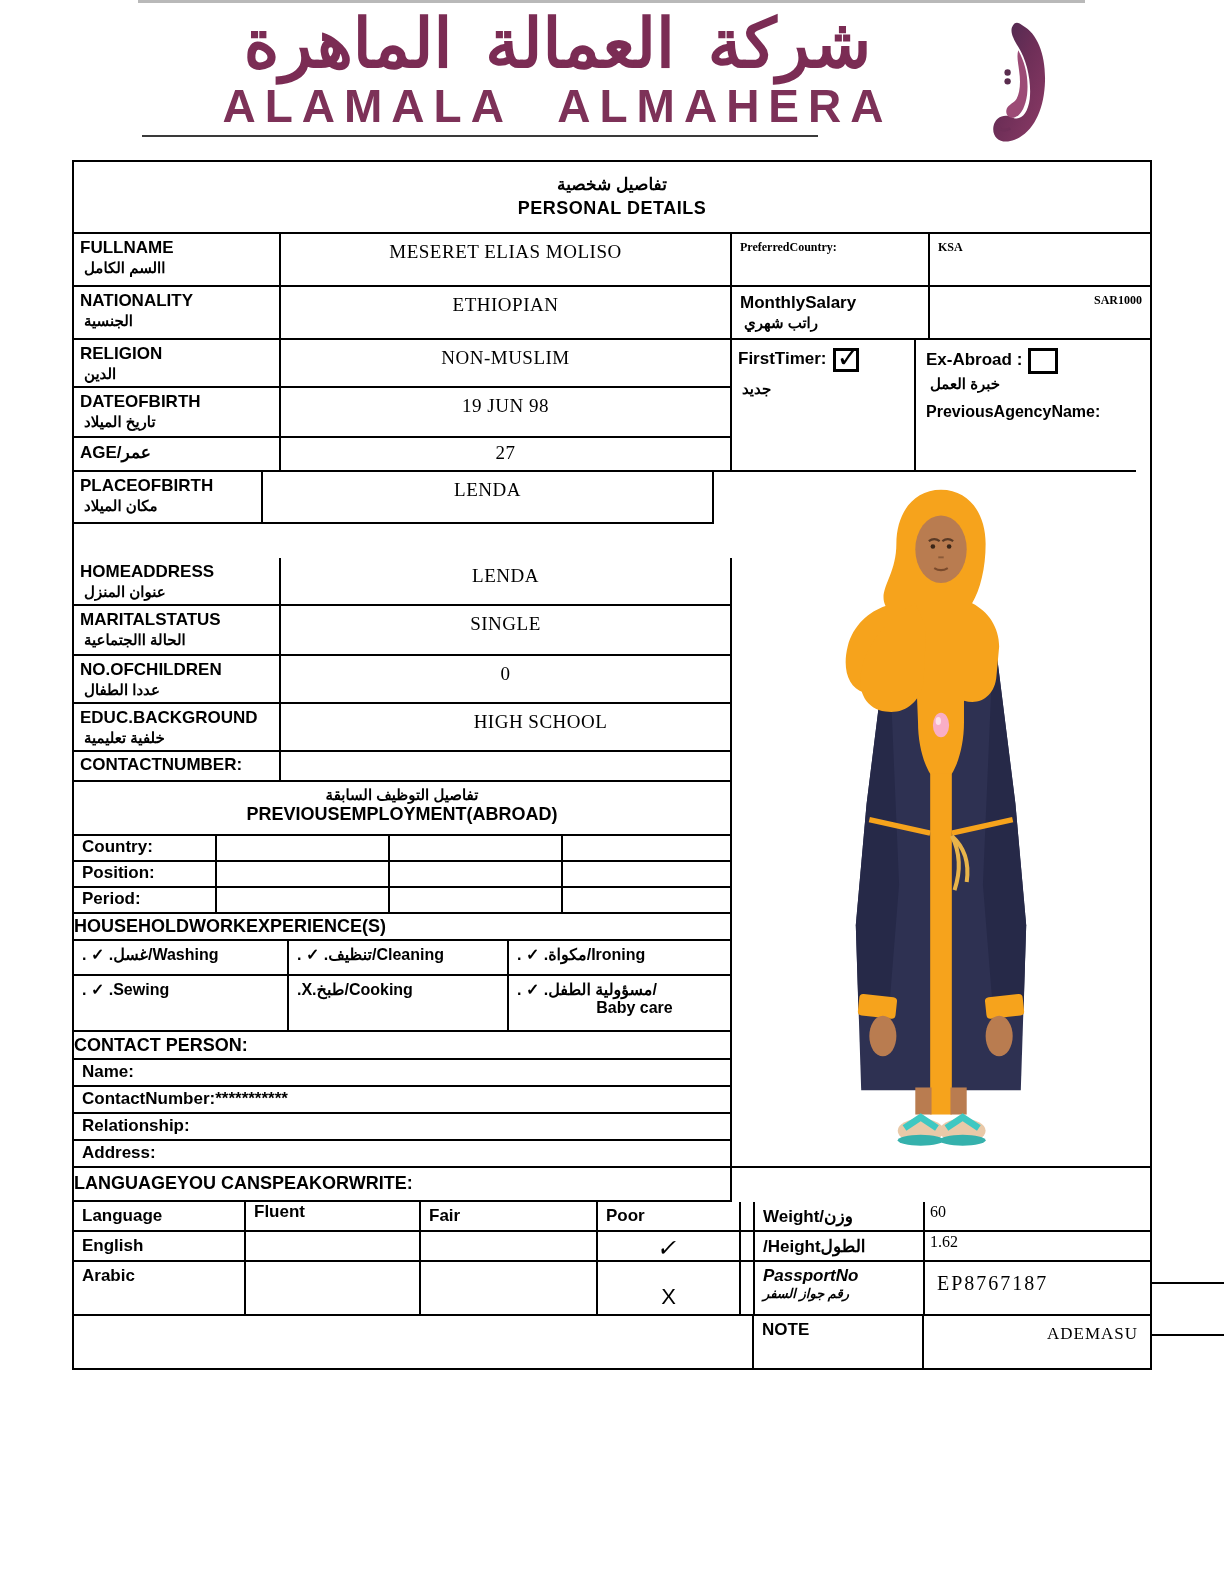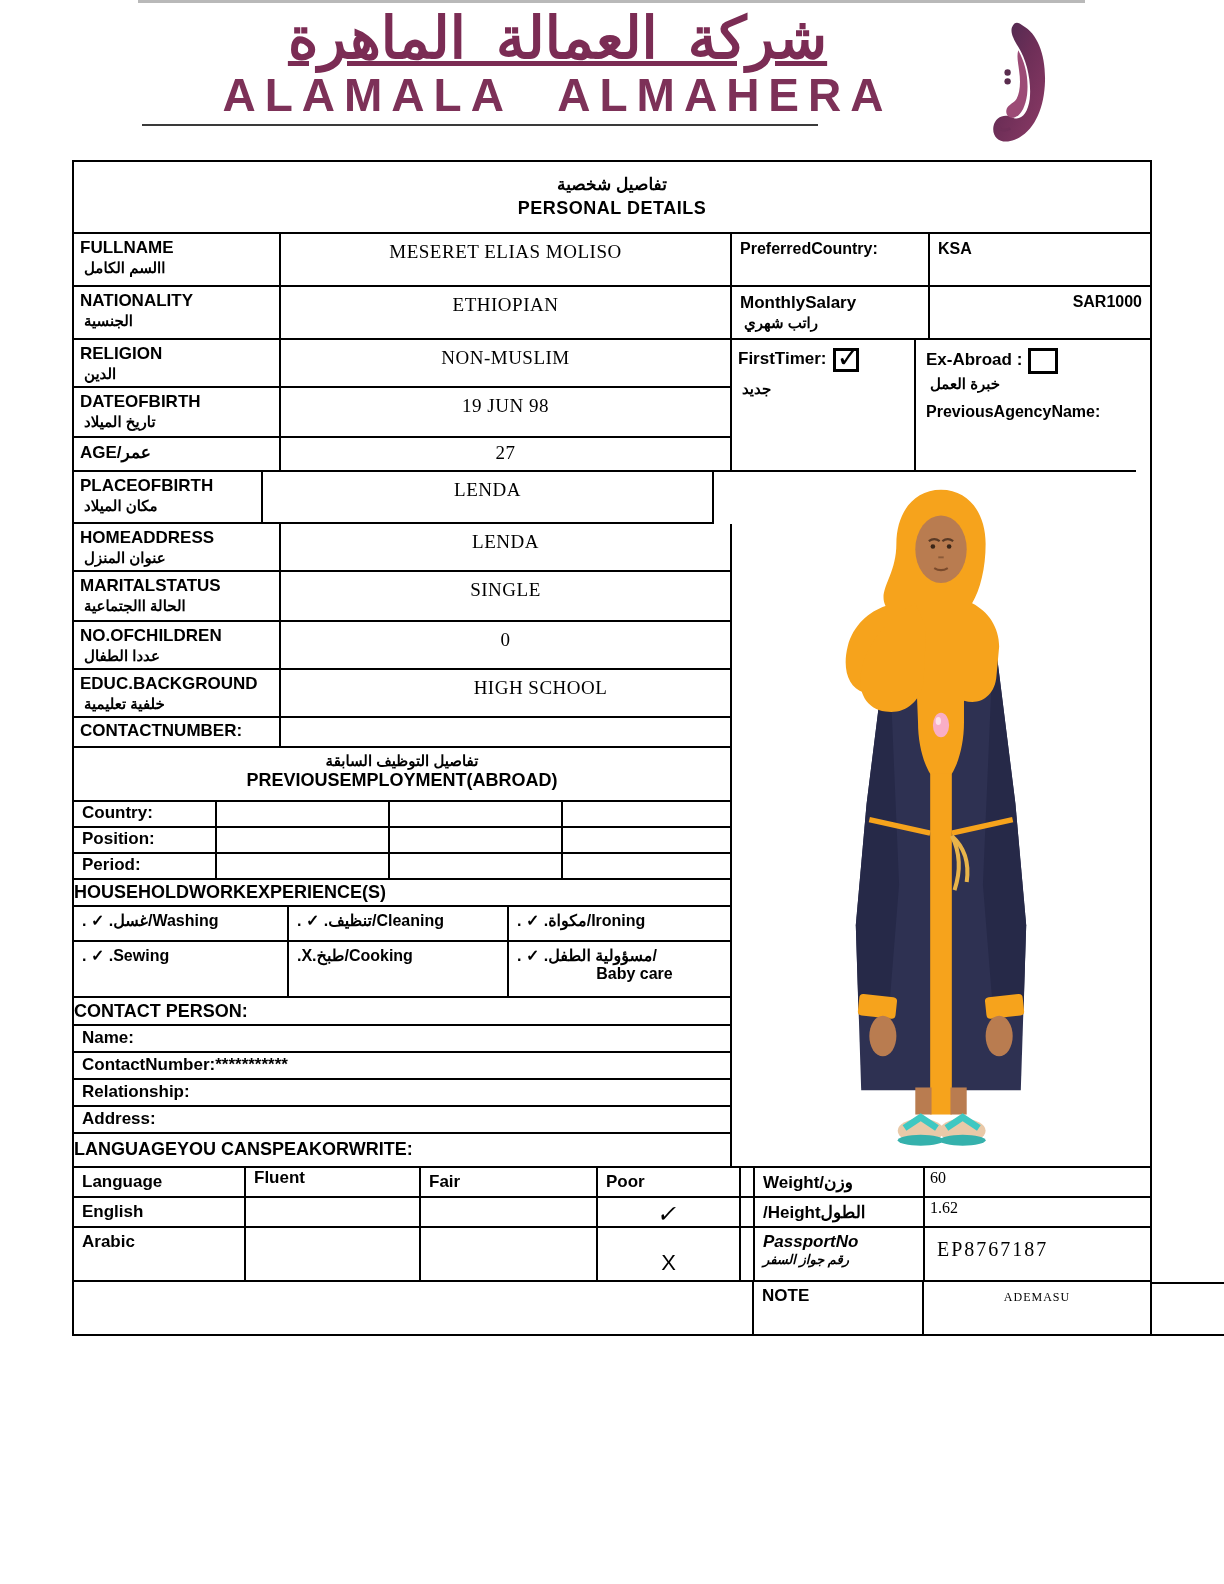--- a/index.html
+++ b/index.html
@@ -4,21 +4,21 @@
 <style>
   * { margin:0; padding:0; box-sizing:border-box; }
   body { background:#888; font-family:"Liberation Sans", sans-serif; }
   #page {
     position:relative; width:1224px; height:1584px; background:#ffffff;
     margin:0 auto; overflow:hidden; color:#000;
   }
   
   .top-strip { position:absolute; left:138px; top:0; width:947px; height:3px; background:#b9b9b9; }
   .brand { position:absolute; left:140px; top:6px; width:835px; text-align:center; color:#7b2c54; }
-  .brand-ar { font-size:58px; font-weight:bold; line-height:1.1; word-spacing:14px;text-decoration:underline; }
+  .brand-ar { font-size:68px; font-weight:bold; line-height:1.1; word-spacing:14px; }
   .brand-en { font-size:46px; font-weight:bold; letter-spacing:9px; word-spacing:26px; color:#7d3158; line-height:1.0; margin-top:2px; }
   .brand-underline { margin:6px auto 0 2px; width:676px; height:2px; background:#3a3a3a; }
   .logo { position:absolute; left:988px; top:22px; }
   
   .form-table {
     position:absolute; left:72px; top:160px; width:1080px;
     border:2px solid #000;
   }
   .cell { border-right:2px solid #000; border-bottom:2px solid #000; overflow:hidden; position:relative; }
   .no-br { border-right:none; }
@@ -27,32 +27,32 @@
   .section-head { width:100%; text-align:center; padding-top:12px; }
   .sh-ar { font-size:17px; font-weight:bold; }
   .sh-en { font-size:18px; font-weight:bold; letter-spacing:0.5px; margin-top:3px; }
   .cols { display:flex; }
   .col-left { width:658px; }
   .col-right { width:418px; }
   .lbl { padding:4px 6px; }
   .lbl-en { font-size:17px; font-weight:bold; }
   .lbl-ar { font-size:15px; font-weight:bold; padding-left:4px; margin-top:1px; }
   .val { font-family:"Liberation Serif", serif; font-size:19px; text-align:center; padding-top:7px; letter-spacing:0.5px; }
-  .bold-val { font-size:16px; font-weight:bold; padding:6px 8px; font-family:Liberation Sans, sans-serif; text-align:left; letter-spacing:0; }
+  .bold-val { font-size:12px; font-weight:bold; padding:6px 8px; font-family:Liberation Serif, serif; text-align:left; letter-spacing:0; }
   .center-title { text-align:left; font-size:18px; font-weight:bold; padding-top:4px; }
   .small-row-lbl { font-size:17px; font-weight:bold; padding:1px 8px; }
   .hh-cell { font-size:16px; font-weight:bold; padding:4px 8px; }
   .checkbox { display:inline-block; width:26px; height:24px; border:3px solid #000; position:relative; vertical-align:middle; margin-left:6px; }
   .checkbox .mark { position:absolute; top:-10px; left:1px; font-size:28px; font-weight:bold; font-family:"DejaVu Sans", sans-serif; }
   .photo-cell { display:flex; justify-content:center; align-items:flex-start; padding-top:6px; }
   .mark-check { font-size:24px; font-family:"DejaVu Sans", sans-serif; display:block; text-align:center; padding-top:2px; transform:skewX(-12deg); }
   .mark-x { font-size:22px; display:block; text-align:center; padding-top:22px; font-weight:normal; }
   .serif-sm { font-family:"Liberation Serif", serif; font-size:16px; padding:1px 5px; text-align:left; }
   .passport-val { font-family:"Liberation Serif", serif; font-size:20px; letter-spacing:2px; padding:10px 12px; text-align:left; }
-  .note-val { font-family:"Liberation Serif", serif; font-size:12px; letter-spacing:1px; padding:8px 12px; text-align:center; }
+  .note-val { font-family:"Liberation Serif", serif; font-size:17px; letter-spacing:1px; padding:8px 12px; text-align:right; }
   .edge-cell { position:absolute; left:1152px; top:1282px; width:72px; height:54px; border-top:2px solid #000; border-bottom:2px solid #000; background:#fff; }
 </style>
 </head>
 <body>
 
 <div id="page">
 
   <div class="top-strip"></div>
 
   <div class="brand">
@@ -131,21 +131,21 @@
         </div>
 
         <div class="row" style="height:52px;">
           <div class="cell lbl" style="width:189px;">
             <div class="lbl-en">PLACEOFBIRTH</div>
             <div class="lbl-ar">مكان الميلاد</div>
           </div>
           <div class="cell val" style="width:451px;">LENDA</div>
         </div>
 
-        <div class="row" style="height:48px;">
+        <div class="row" style="height:48px;margin-top:34px;">
           <div class="cell lbl" style="width:207px;">
             <div class="lbl-en">HOMEADDRESS</div>
             <div class="lbl-ar">عنوان المنزل</div>
           </div>
           <div class="cell val" style="width:451px;">LENDA</div>
         </div>
 
         <div class="row" style="height:50px;">
           <div class="cell lbl" style="width:207px;">
             <div class="lbl-en">MARITALSTATUS</div>

